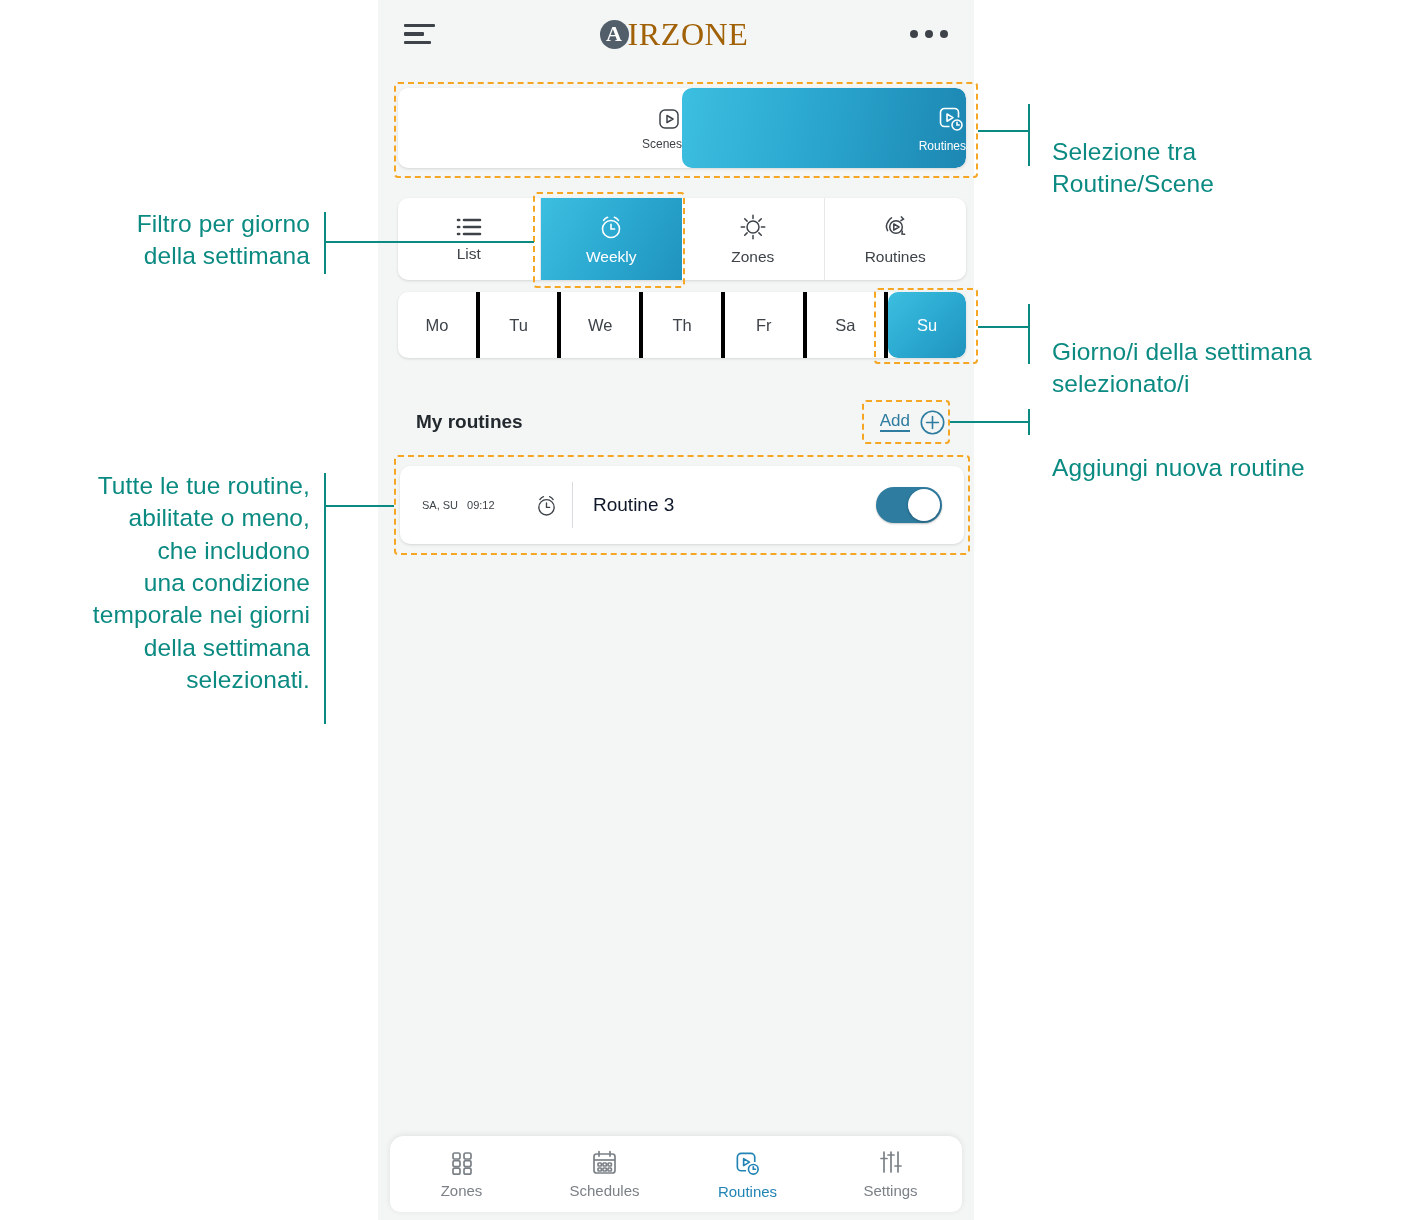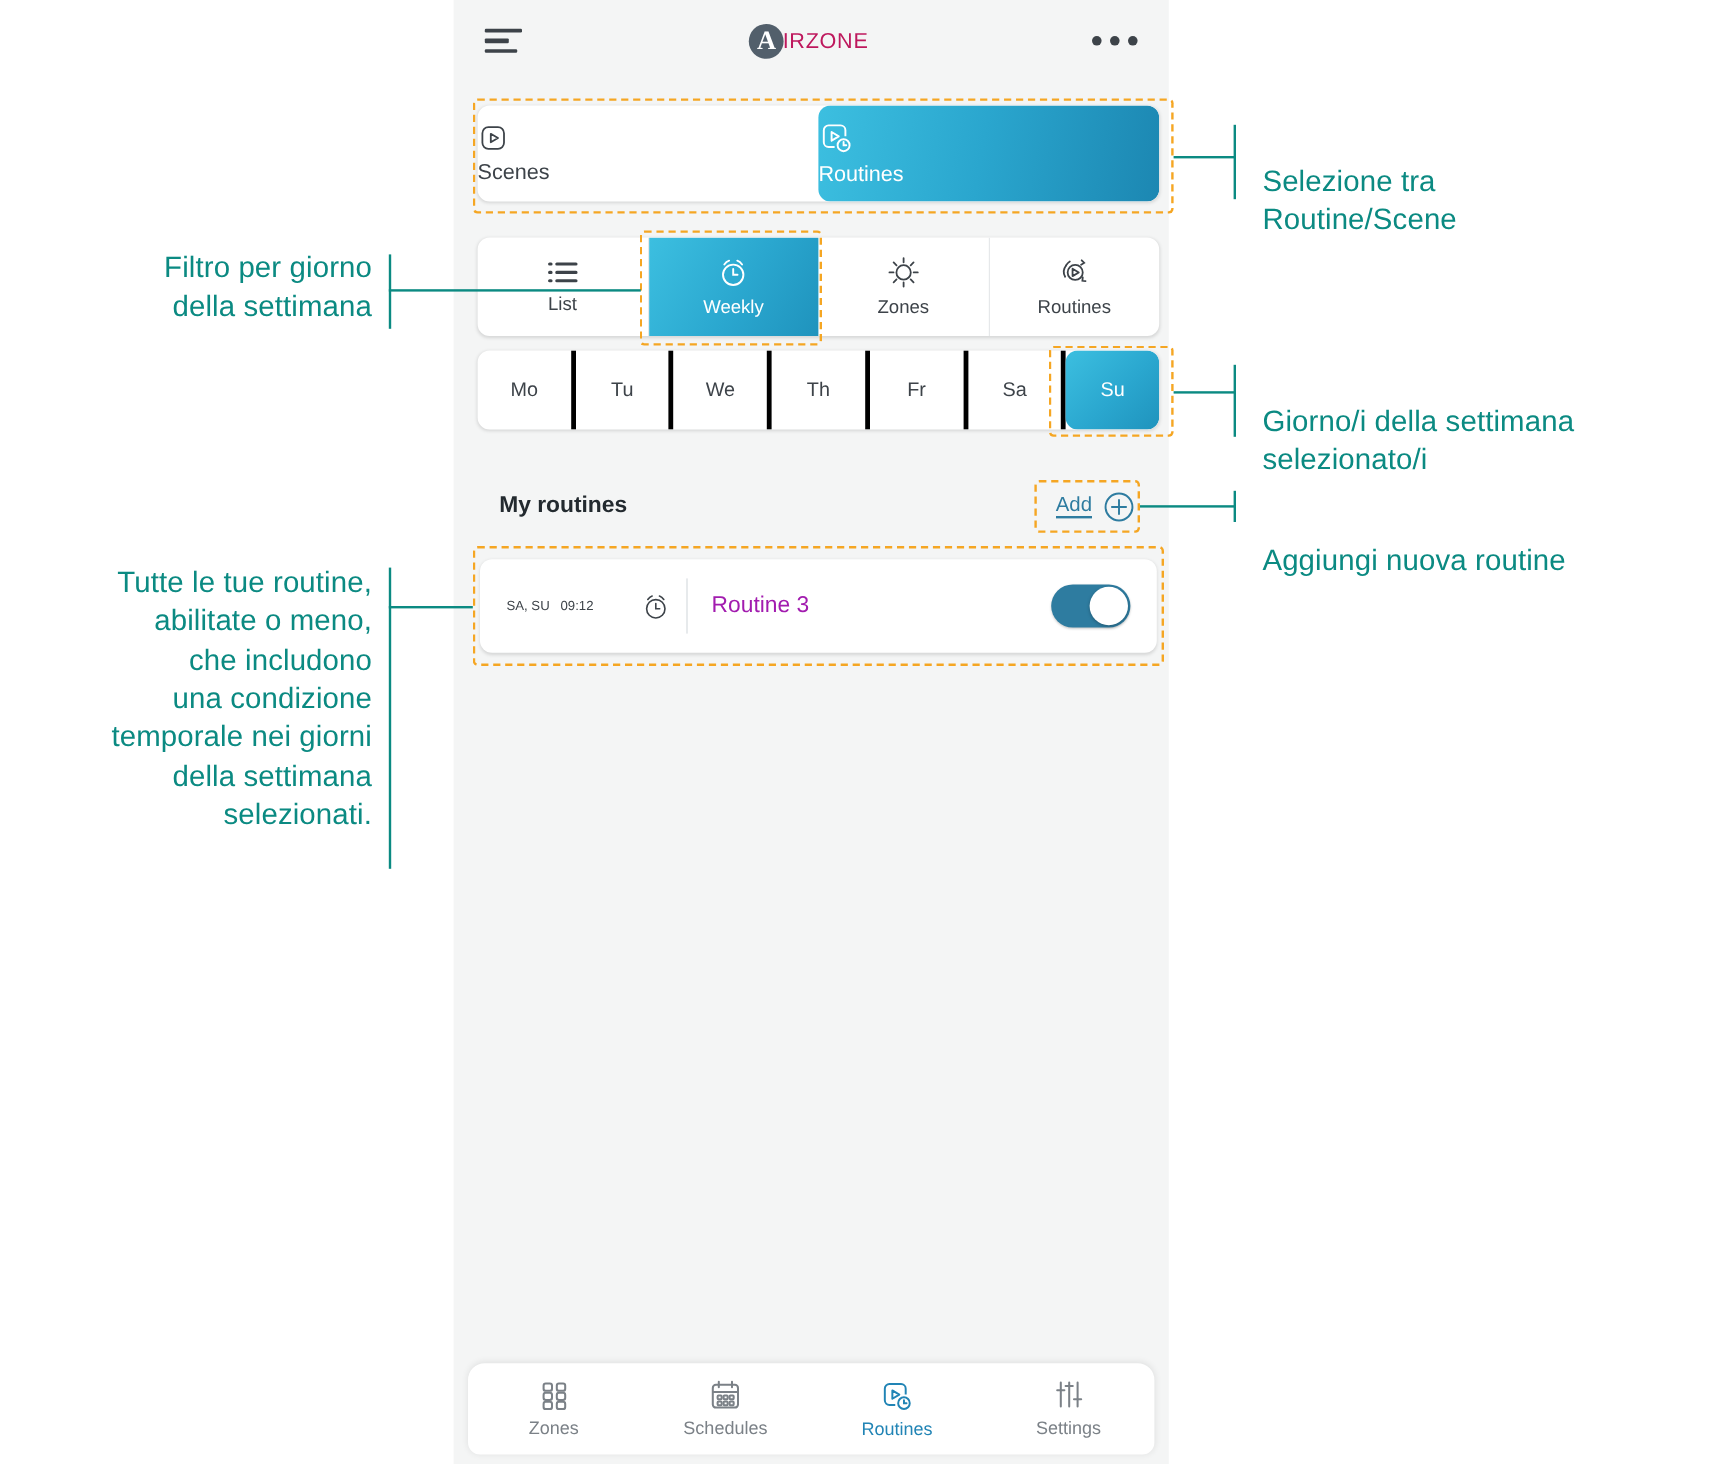--- a/index.html
+++ b/index.html
@@ -38,45 +38,45 @@
   }
   .brand-mark {
     width: 29px; height: 29px; border-radius: 50%;
     background: #525f6b;
     display: flex; align-items: center; justify-content: center;
     color: #fff; font-family: "Liberation Serif", serif;
     font-size: 22px; font-weight: 700; line-height: 1;
     padding-bottom: 1px;
   }
   .brand-text {
-    font-family: Liberation Sans, sans-serif;
-    font-size: 18px; letter-spacing: 0.6px;
-    color: #be185d; margin-left: -1px;
+    font-family: Liberation Serif, serif;
+    font-size: 32px; letter-spacing: 0.6px;
+    color: #a16207; margin-left: -1px;
   }
   .dots { display: flex; gap: 7px; align-items: center; cursor: pointer; }
   .dots i { width: 8px; height: 8px; border-radius: 50%; background: #3d4349; display: block; }
 
   
   .card {
     background: #ffffff;
     border-radius: 10px;
     box-shadow: 0 1px 3px rgba(0,0,0,0.13);
   }
 
   
   .seg-main {
     position: absolute; left: 20px; top: 88px;
     width: 568px; height: 80px;
     display: flex; overflow: hidden;
   }
   .seg-main .seg {
     flex: 1; display: flex; flex-direction: column;
-    align-items: flex-start; justify-content: center; gap: 5px;
+    align-items: flex-end; justify-content: center; gap: 5px;
     cursor: pointer; color: #3d4349;
-    font-size: 18px;
+    font-size: 12px;
   }
   .seg-main .seg.active {
     background: linear-gradient(100deg, #3cbfe0 0%, #2aa6ce 48%, #1c87b2 100%);
     color: #ffffff;
     border-radius: 10px;
   }
 
   
   .seg-filter {
     position: absolute; left: 20px; top: 198px;
@@ -131,21 +131,21 @@
     position: absolute; left: 22px; top: 466px;
     width: 564px; height: 78px;
     display: flex; align-items: center; padding: 0 22px;
   }
   .routine-when {
     width: 104px; display: flex; flex-direction: row;
     gap: 9px; font-size: 11px; color: #3d4349;
   }
   .routine-alarm { width: 40px; display: flex; align-items: center; justify-content: center; }
   .routine-div { width: 1px; height: 46px; background: #d8dcdf; margin: 0 20px 0 6px; }
-  .routine-name { flex: 1; font-size: 19px; color: #a21caf; }
+  .routine-name { flex: 1; font-size: 19px; color: #0f172a; }
   .toggle {
     width: 66px; height: 36px; border-radius: 18px;
     background: #2e7ca0; position: relative; cursor: pointer;
     box-shadow: 0 1px 2px rgba(0,0,0,.22);
   }
   .toggle .knob {
     position: absolute; right: 2px; top: 2px;
     width: 32px; height: 32px; border-radius: 50%;
     background: #ffffff; box-shadow: 0 1px 3px rgba(0,0,0,.28);
   }

